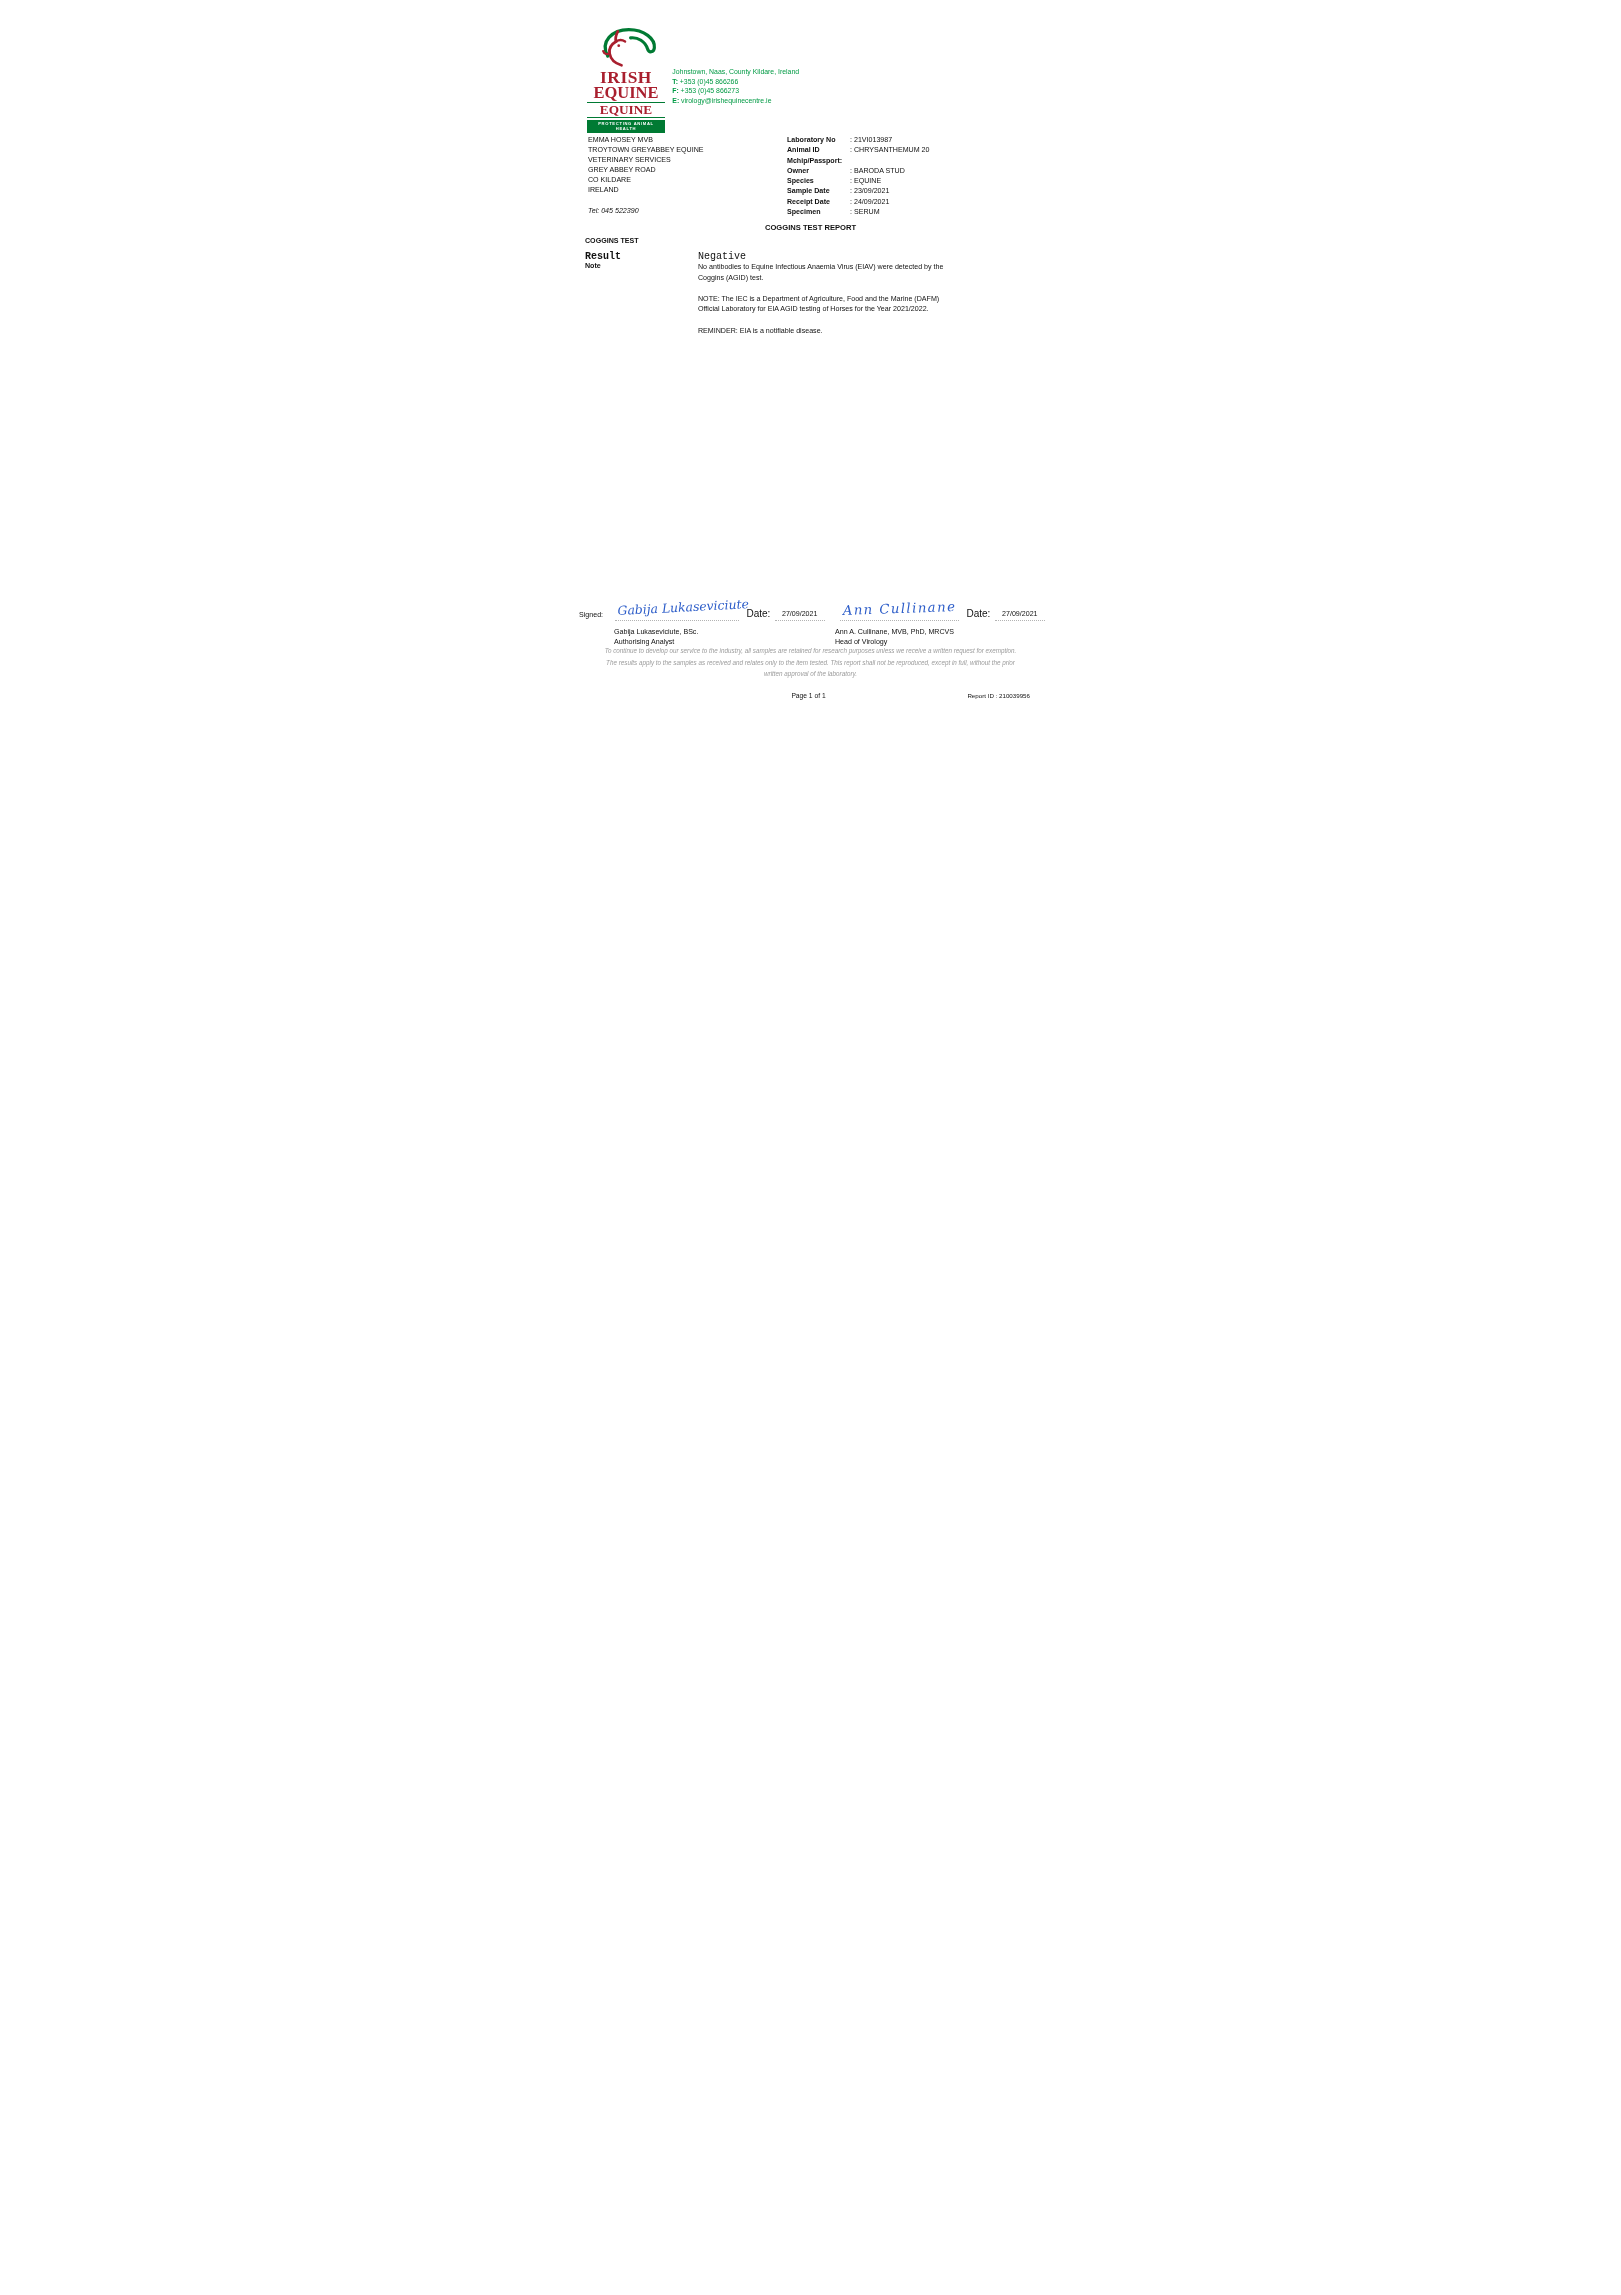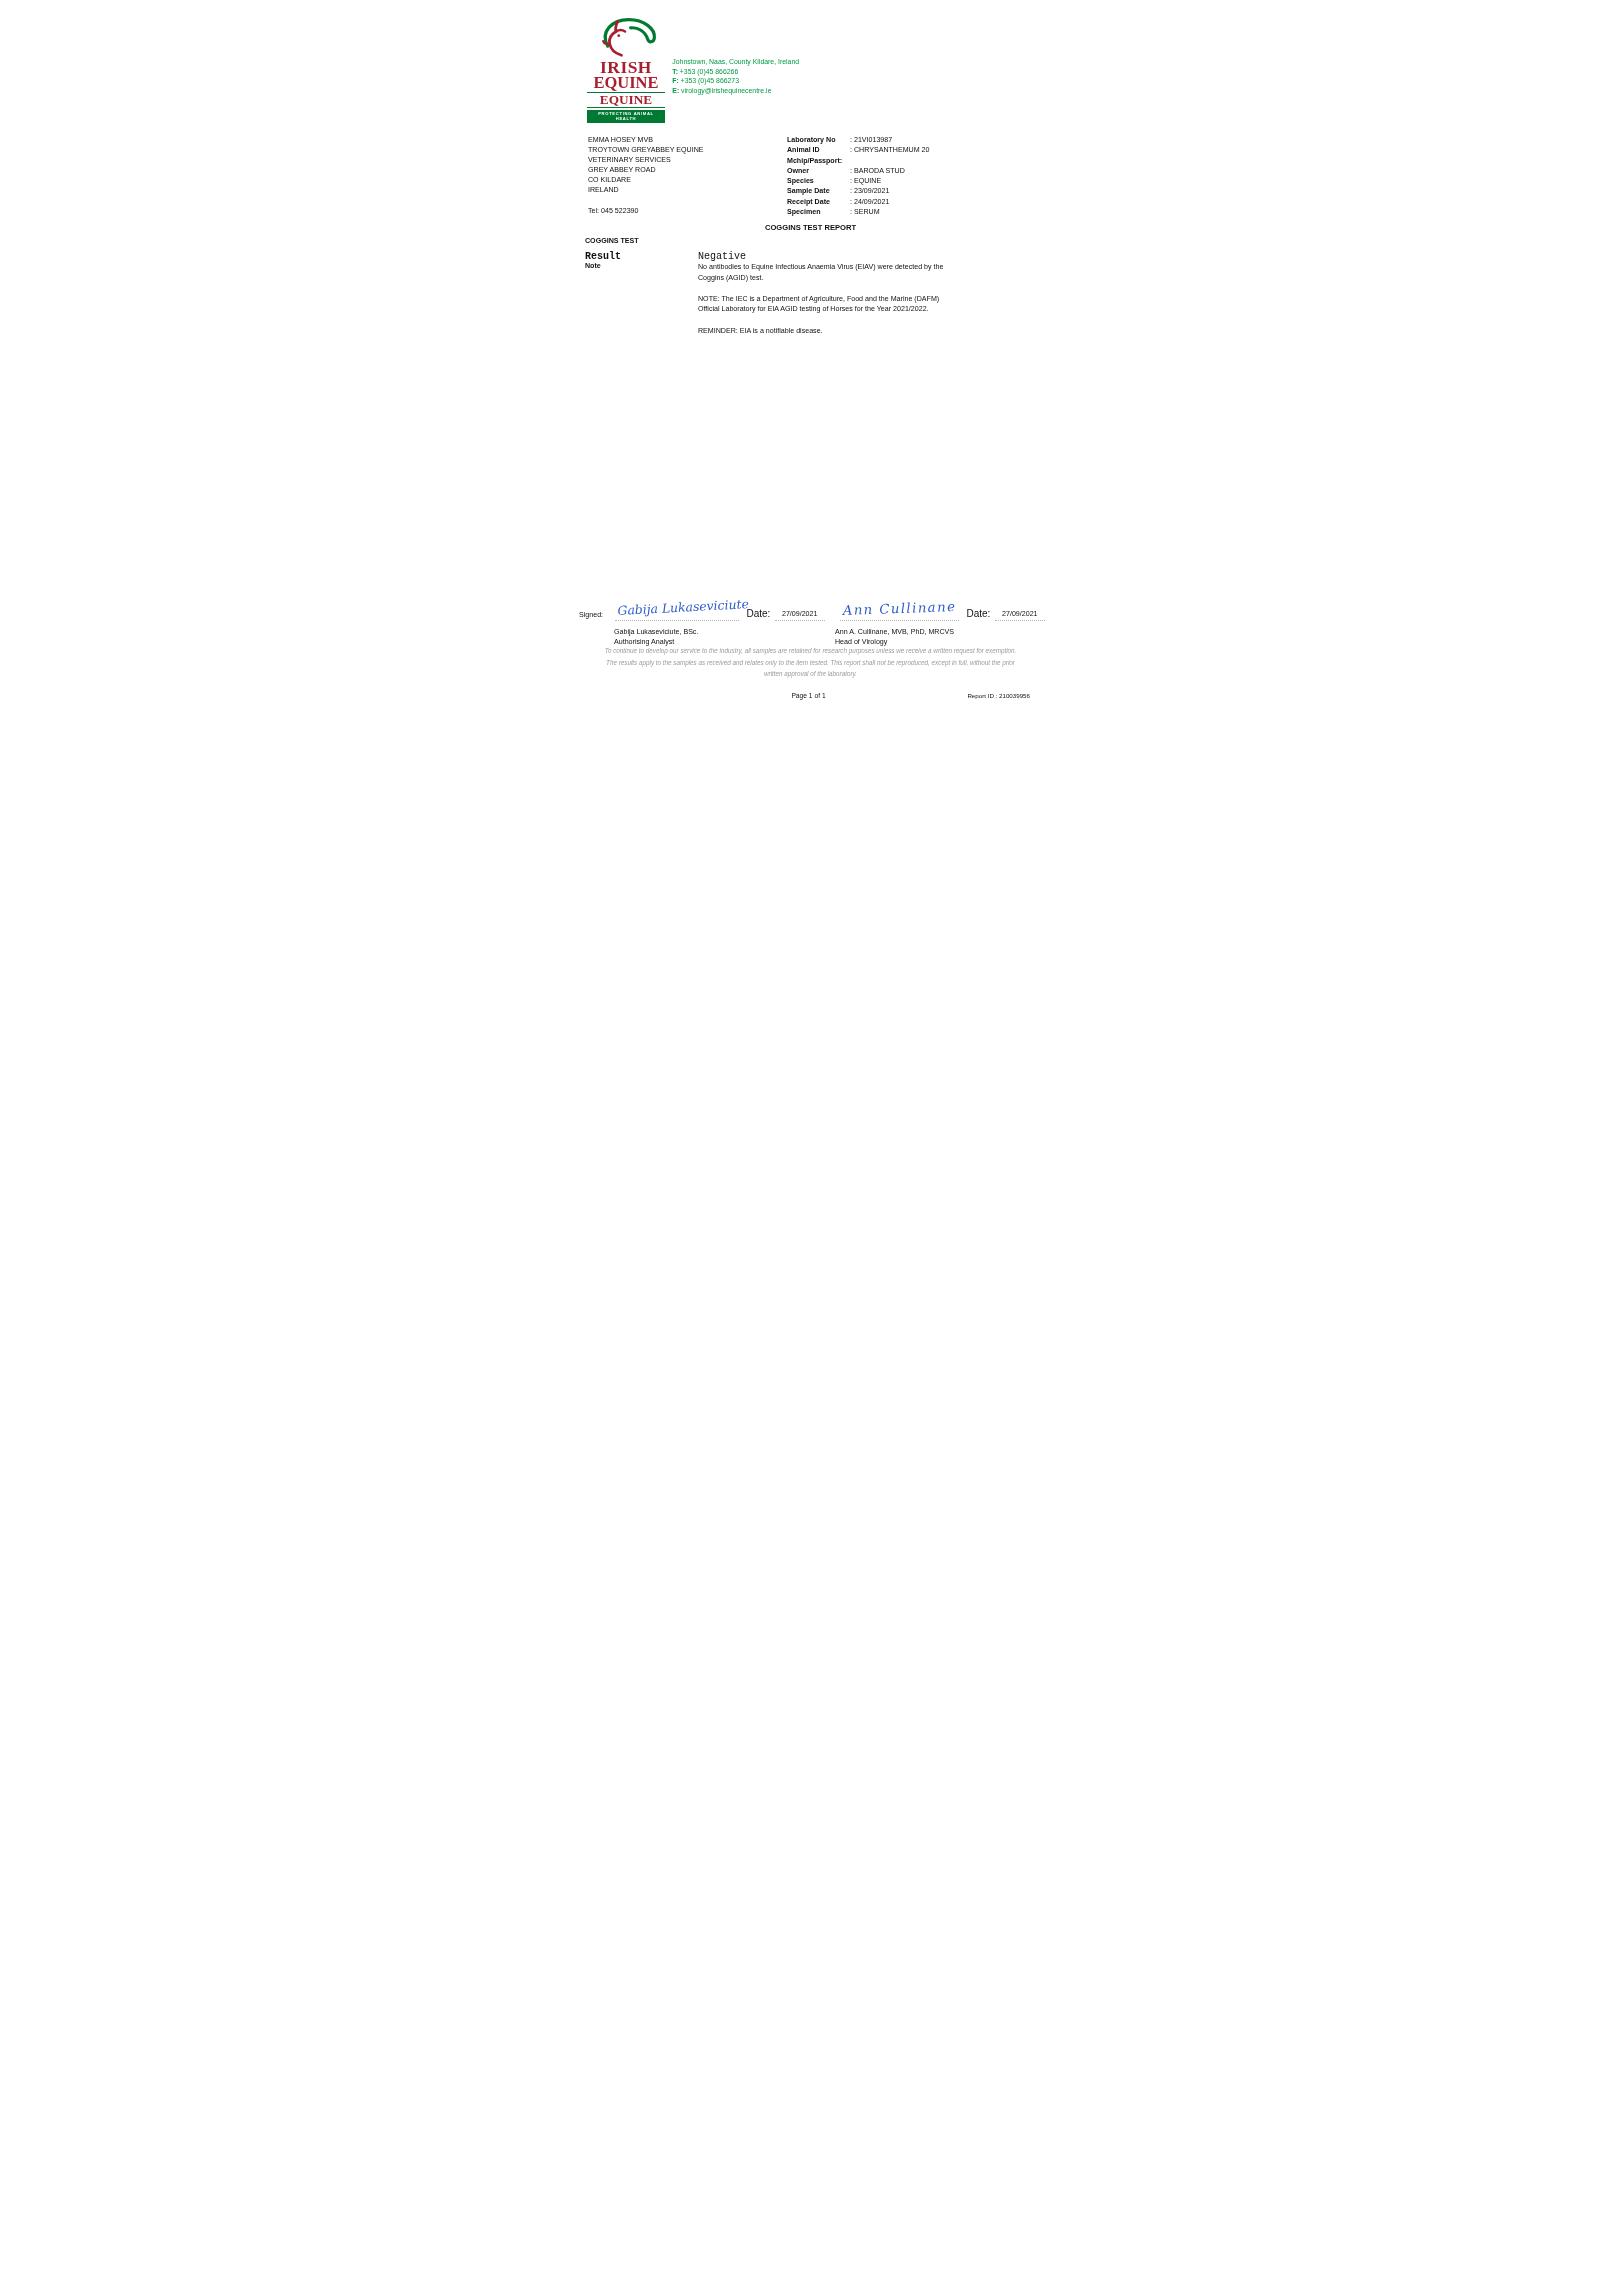--- a/index.html
+++ b/index.html
@@ -9,41 +9,41 @@
   .page {
     position:relative;
     width:505px;
     height:715px;
     margin:0 auto;
     background:#ffffff;
     overflow:hidden;
   }
 
   
-  .header { position:absolute; top:16px; left:29px; display:flex; }
+  .header { position:absolute; top:26px; left:29px; display:flex; }
   .logo { width:78px; }
   .horse-svg { display:block; margin:0 auto 0.9px auto; }
   .logo-word { font-family:"Liberation Serif", serif; font-weight:bold; color:#A91F2E; text-align:center; }
   .logo-irish  { font-size:17.4px; line-height:0.92; letter-spacing:0.5px; }
   .logo-equine { font-size:16.5px; line-height:1.0; }
   .logo-centre-wrap { border-top:0.9px solid #007A33; border-bottom:0.9px solid #007A33; margin-top:0.9px; padding:0; }
   .logo-centre { font-size:13.3px; line-height:1.05; }
   .logo-banner {
     margin-top:1.4px; background:#007A33; color:#ffffff;
     font-size:4.1px; font-weight:bold; letter-spacing:0.7px;
     text-align:center; padding:1.8px 0.5px;
   }
 
   .contact { margin-left:7.3px; padding-top:41px; color:#009A44; font-size:6.9px; line-height:9.6px; }
   .contact b { font-weight:bold; margin-right:1.8px; }
 
   
   .info-section { position:absolute; top:135px; left:30px; right:29px; display:flex; }
   .recipient { width:199px; font-size:7.1px; line-height:10px; }
-  .recipient-tel { margin-top:10.6px; }
+  .recipient-tel { margin-top:10.6px;font-style:italic; }
   .sample-details { flex:1; font-size:7.1px; }
   .detail-row { display:flex; line-height:10.3px; }
   .detail-label { width:63px; font-weight:bold; }
   .detail-value { flex:1; }
 
   
   .report-title { position:absolute; top:223px; left:0; right:0; text-align:center; font-weight:bold; font-size:7.6px; }
   .section-title { position:absolute; top:237px; left:27px; font-weight:bold; font-size:7.1px; }
 
   .result-row { position:absolute; top:251px; left:27px; display:flex; font-size:10px;font-family:Liberation Mono, monospace; }

